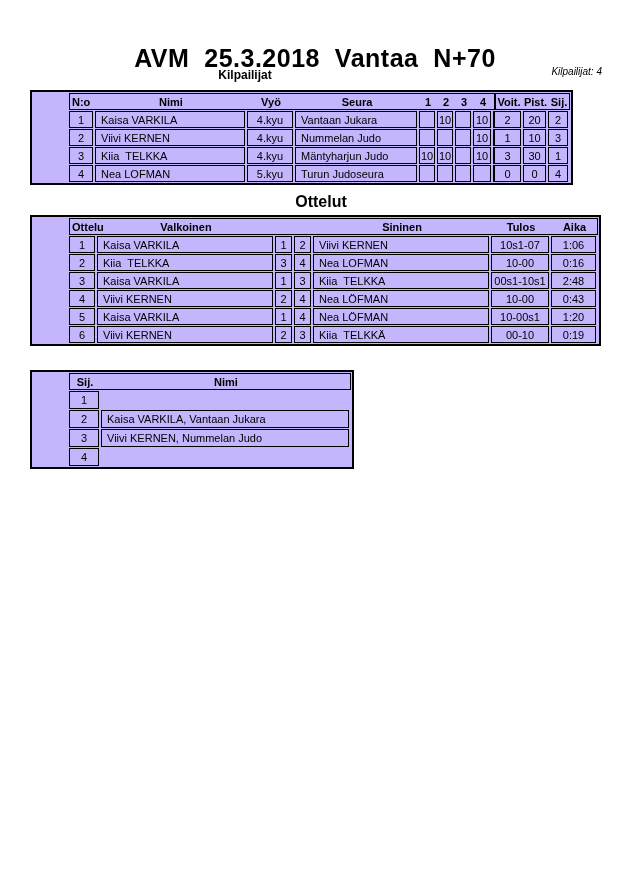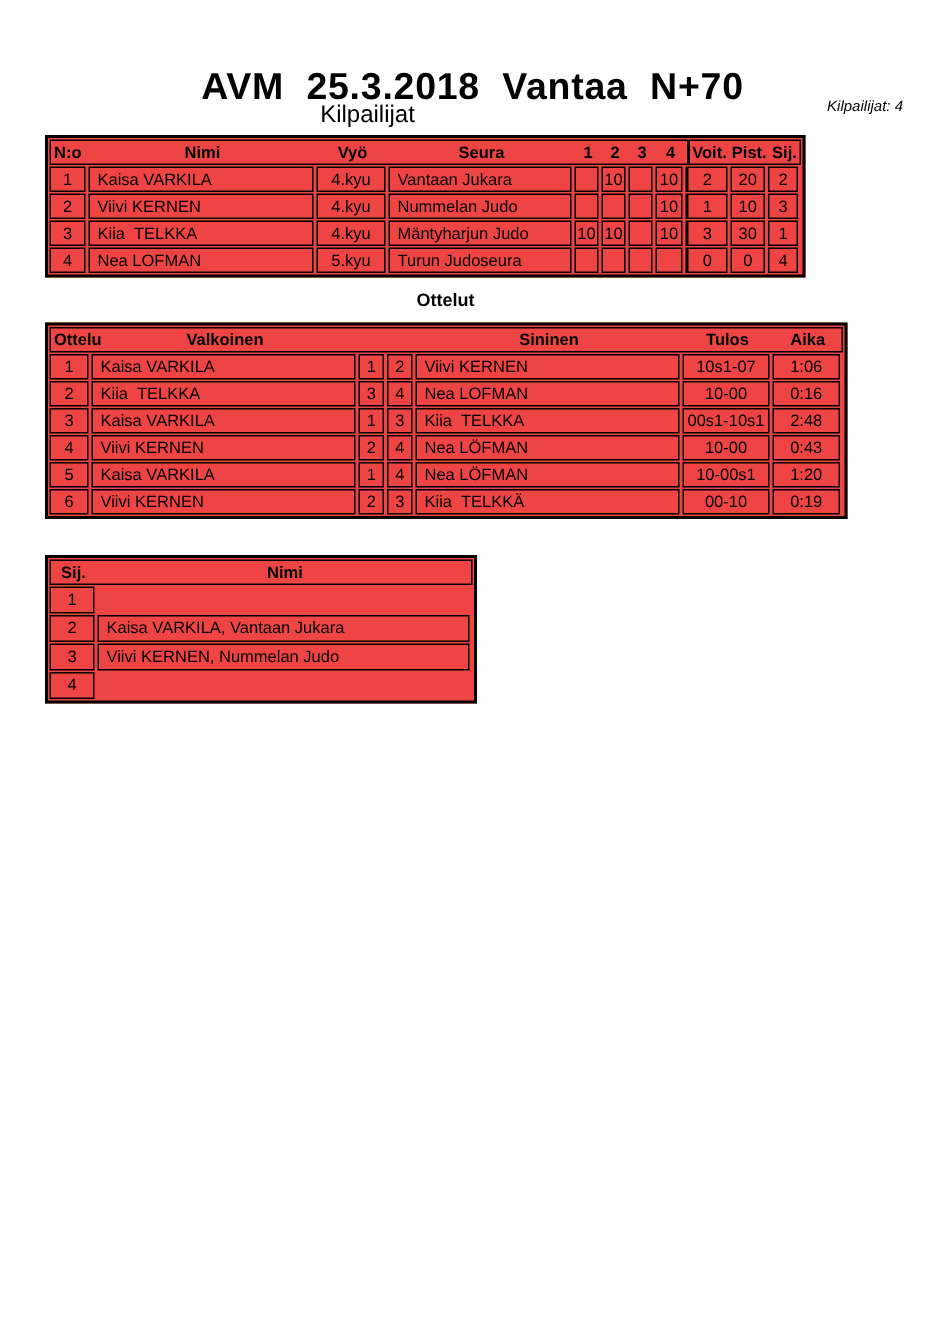--- a/index.html
+++ b/index.html
@@ -11,32 +11,32 @@
   }
   .page { position: relative; width: 630px; height: 730px; background: #fff; overflow: hidden; }
 
   .title {
     position: absolute; top: 44px; left: 0; right: 0;
     text-align: center; font-size: 25px; font-weight: bold;
     white-space: pre; letter-spacing: 0.5px;
   }
   .subtitle {
     position: absolute; top: 68px; left: 0; width: 490px;
-    text-align: center; font-size: 16px; font-weight: normal;
+    text-align: center; font-size: 12px; font-weight: bold;
   }
   .comp-count {
     position: absolute; top: 66px; right: 28px; font-size: 10px; font-style: italic;
   }
-  .sec-label { position: absolute; text-align: center; font-size: 12px; font-weight: bold; }
+  .sec-label { position: absolute; text-align: center; font-size: 16px; font-weight: bold; margin-left: 24px; }
   .label-ottelut  { top: 193px; left: 0; width: 594px; }
   .label-tulokset { top: 348px; left: 0; width: 340px; }
 
   .jtable {
-    position: absolute; border: 2px solid #000; background: #ef4444;
-    display: inline-block; font-size: 11px;
+    position: absolute; border: 2px solid #000; background: #c4b5fd;
+    display: inline-block; font-size: 11px; padding-left: 36px;
   }
   .t1 { top: 90px;  left: 30px; }
   .t2 { top: 215px; left: 30px; }
   .t3 { top: 370px; left: 30px; }
 
   .grid1 { display: grid; grid-template-columns: 24px 150px 46px 122px 16px 16px 16px 18px 28px 23px 20px; column-gap: 2px; }
   .grid2 { display: grid; grid-template-columns: 26px 176px 17px 17px 176px 58px 45px; column-gap: 2px; }
   .grid3 { display: grid; grid-template-columns: 30px 248px; column-gap: 2px; }
 
   .jhdr {

